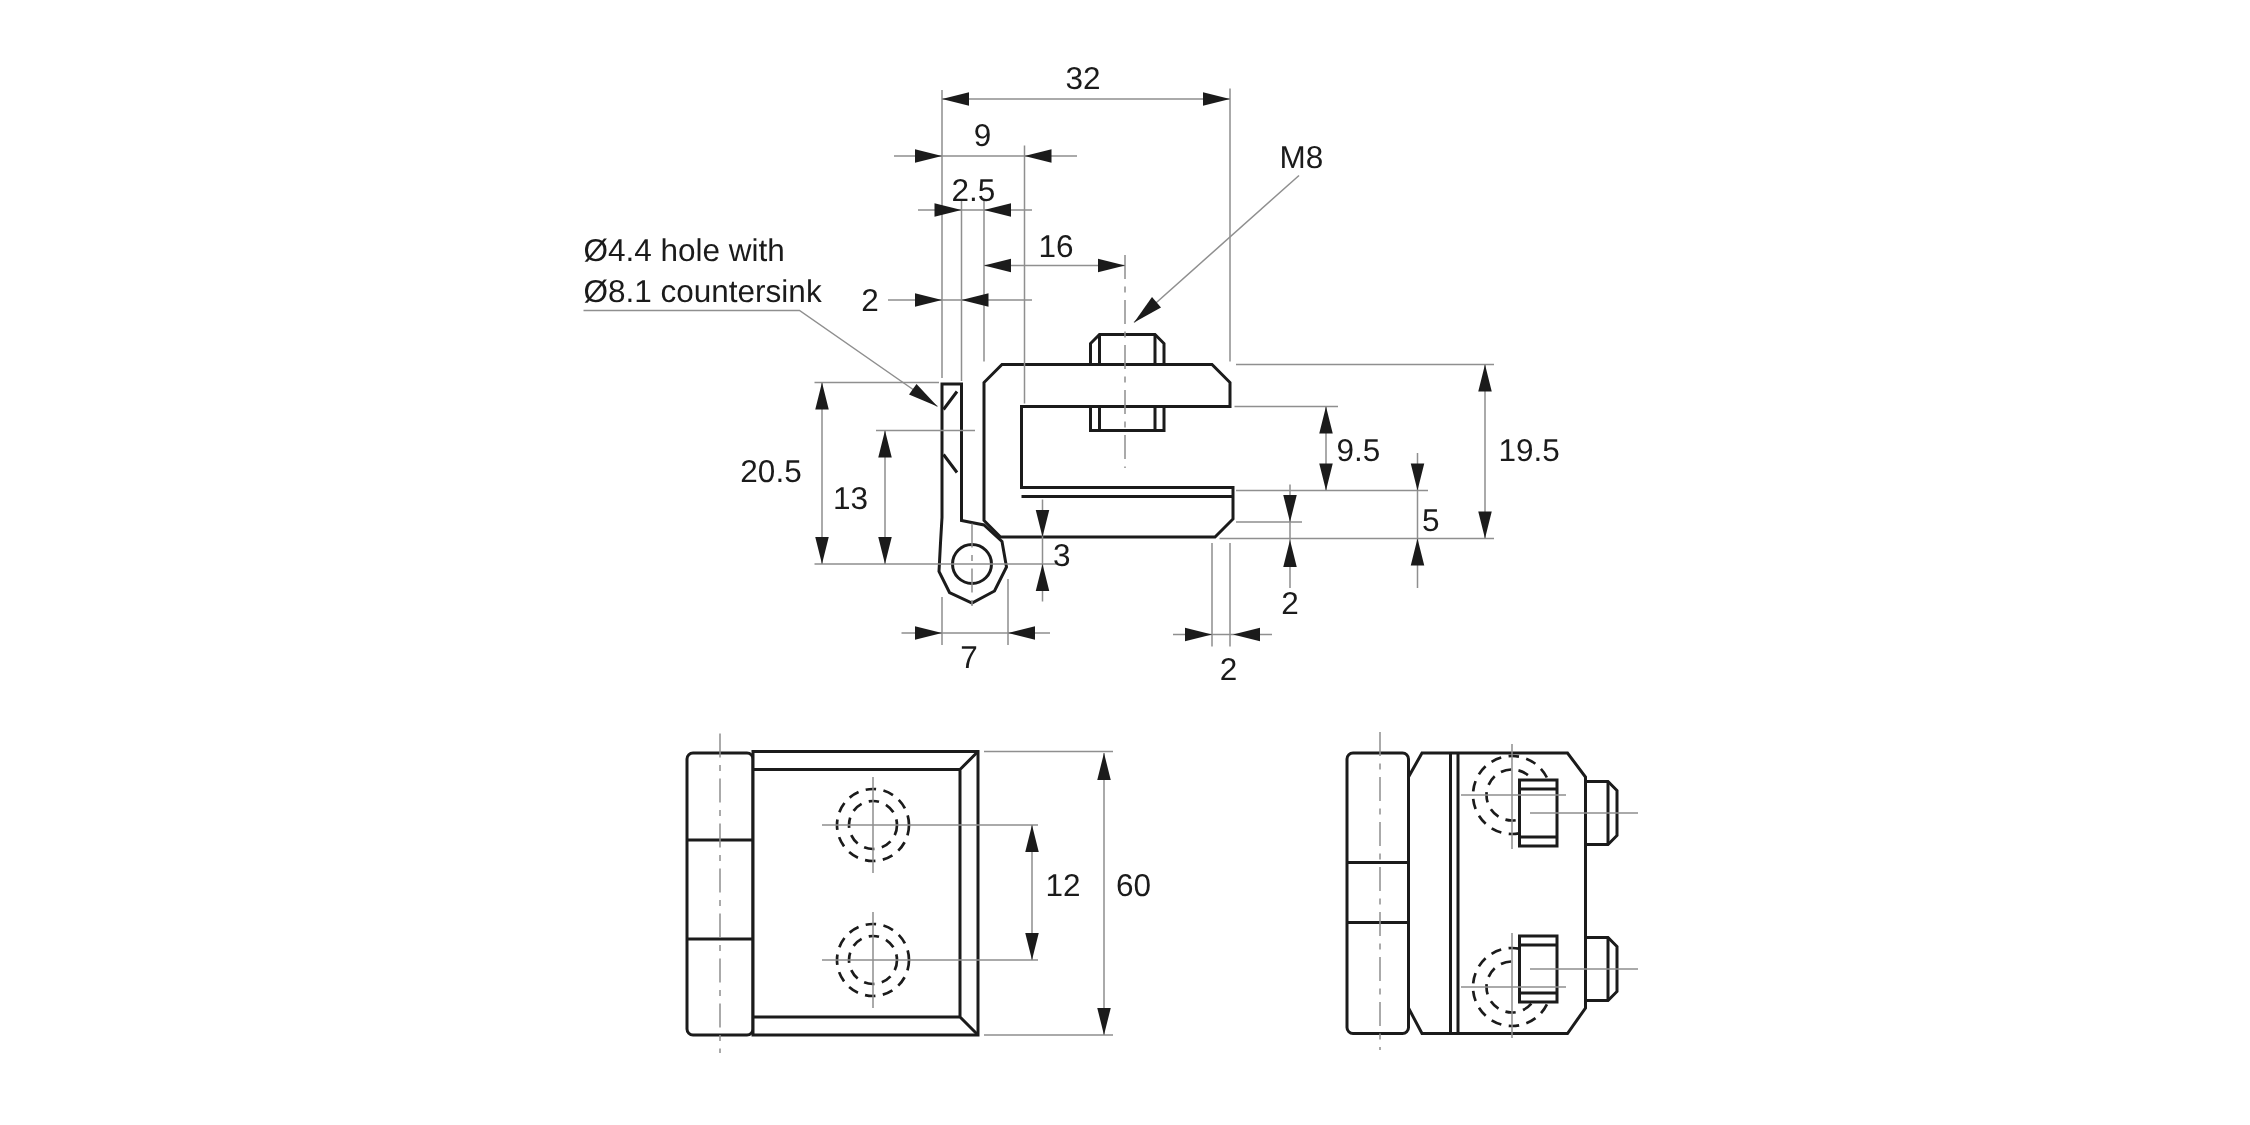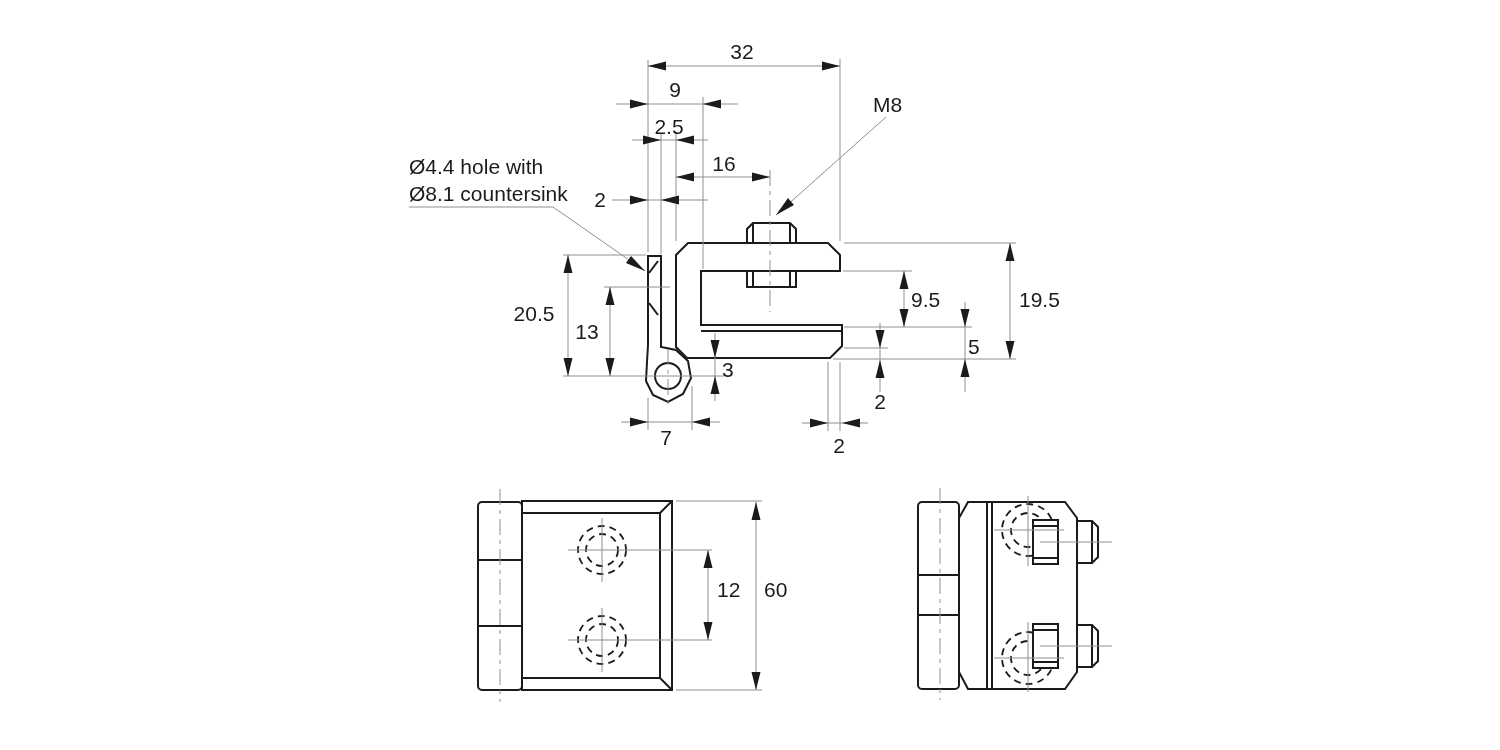--- a/index.html
+++ b/index.html
@@ -1,16 +1,16 @@
 <!DOCTYPE html>
 <html><head>
 <meta charset="utf-8">
 <style>
   html,body{margin:0;padding:0;background:#ffffff;}
-  .canvas{position:relative;width:1207px;height:750px;background:#ffffff;overflow:hidden;margin-left:20px;}
+  .canvas{position:relative;width:1207px;height:750px;background:#ffffff;overflow:hidden;}
   svg{display:block;}
   
   .p{fill:#ffffff;stroke:#1b1b1b;stroke-width:2;stroke-linejoin:miter;}
   .pl{fill:none;stroke:#1b1b1b;stroke-width:2;}
   
   .t{fill:none;stroke:#8f8f8f;stroke-width:1;}
   
   .cl{fill:none;stroke:#8f8f8f;stroke-width:1;stroke-dasharray:16 5 4 5;}
   
   .h{fill:none;stroke:#1b1b1b;stroke-width:1.8;stroke-dasharray:7 5;}

